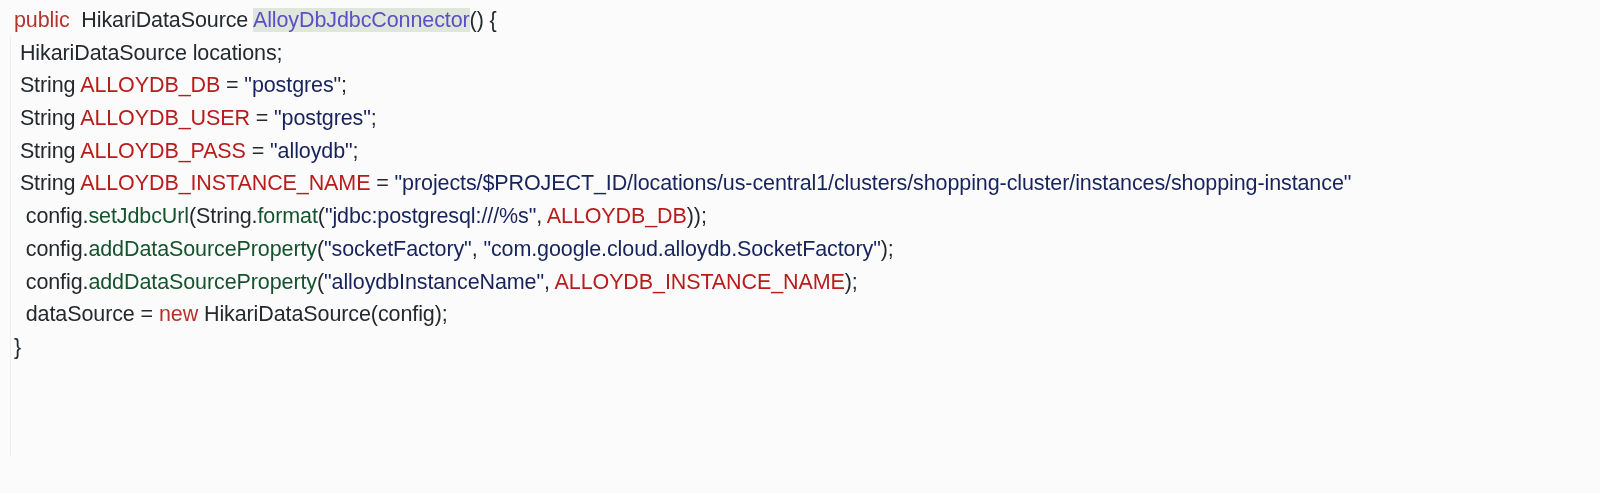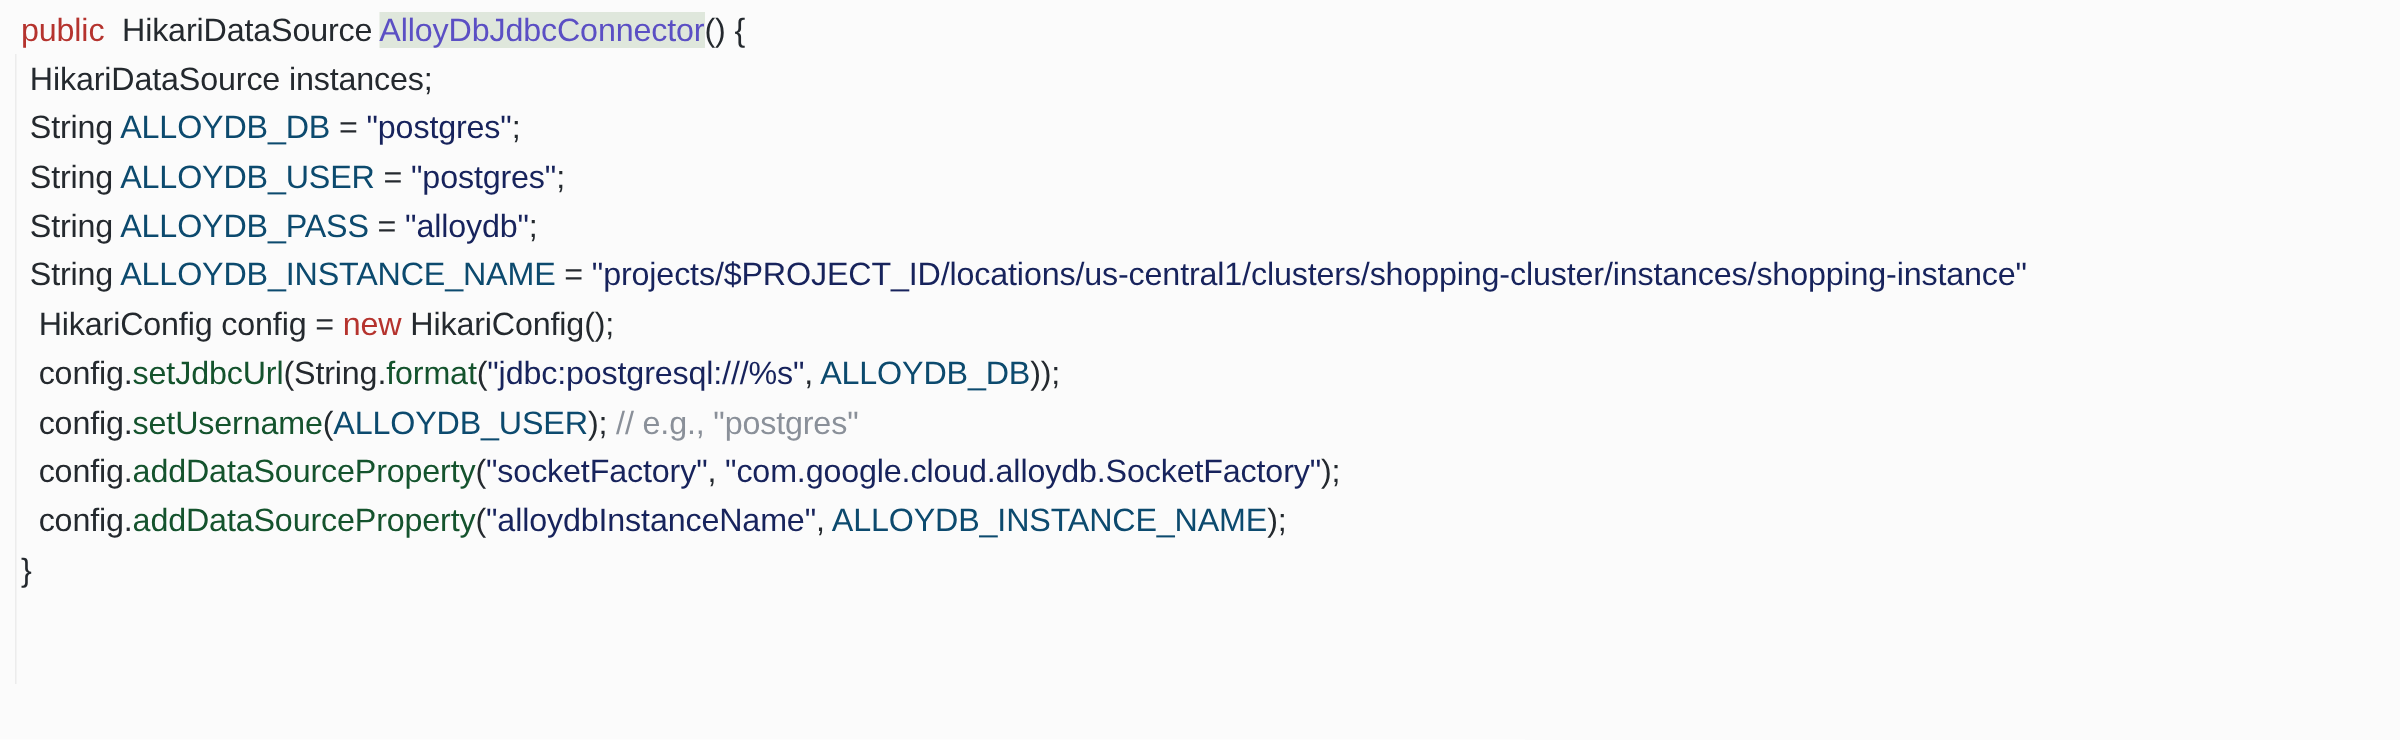--- a/index.html
+++ b/index.html
@@ -35,21 +35,21 @@
     white-space: pre;
     font-family: Liberation Sans, sans-serif;
     font-size: 21.5px;
     letter-spacing: -0.1px;
     color: #24292e;
     padding-left: 14px;
   }
   .tok { white-space: pre; }
   .t-plain   { color: #24292e; }
   .t-keyword { color: #b5332e; }
-  .t-const   { color: #0c4a6e; }
+  .t-const   { color: #b91c1c; }
   .t-string  { color: #17235c; }
   .t-method  { color: #14532d; }
   .t-comment { color: #8a9099; }
   .t-hl {
     color: #5b4fc4;
     background: #dfe7dc;
   }
   .indent-guide {
     position: absolute;
     left: 10px;
@@ -59,25 +59,24 @@
     background: #ececec;
   }
 </style>
 </head>
 <body>
 
 <div id="code-block">
   <div class="indent-guide"></div>
   <div class="code-lines">
       <div class="code-line"><span class="tok t-keyword">public</span><span class="tok t-plain">  </span><span class="tok t-plain">HikariDataSource </span><span class="tok t-hl">AlloyDbJdbcConnector</span><span class="tok t-plain">() {</span></div>
-      <div class="code-line"><span class="tok t-plain"> </span><span class="tok t-plain">HikariDataSource instances;</span></div>
+      <div class="code-line"><span class="tok t-plain"> </span><span class="tok t-plain">HikariDataSource locations;</span></div>
       <div class="code-line"><span class="tok t-plain"> </span><span class="tok t-plain">String </span><span class="tok t-const">ALLOYDB_DB</span><span class="tok t-plain"> = </span><span class="tok t-string">"postgres"</span><span class="tok t-plain">;</span></div>
       <div class="code-line"><span class="tok t-plain"> </span><span class="tok t-plain">String </span><span class="tok t-const">ALLOYDB_USER</span><span class="tok t-plain"> = </span><span class="tok t-string">"postgres"</span><span class="tok t-plain">;</span></div>
       <div class="code-line"><span class="tok t-plain"> </span><span class="tok t-plain">String </span><span class="tok t-const">ALLOYDB_PASS</span><span class="tok t-plain"> = </span><span class="tok t-string">"alloydb"</span><span class="tok t-plain">;</span></div>
       <div class="code-line"><span class="tok t-plain"> </span><span class="tok t-plain">String </span><span class="tok t-const">ALLOYDB_INSTANCE_NAME</span><span class="tok t-plain"> = </span><span class="tok t-string">"projects/$PROJECT_ID/locations/us-central1/clusters/shopping-cluster/instances/shopping-instance"</span></div>
-      <div class="code-line"><span class="tok t-plain">  </span><span class="tok t-plain">HikariConfig config = </span><span class="tok t-keyword">new</span><span class="tok t-plain"> HikariConfig();</span></div>
       <div class="code-line"><span class="tok t-plain">  </span><span class="tok t-plain">config.</span><span class="tok t-method">setJdbcUrl</span><span class="tok t-plain">(String.</span><span class="tok t-method">format</span><span class="tok t-plain">(</span><span class="tok t-string">"jdbc:postgresql:///%s"</span><span class="tok t-plain">, </span><span class="tok t-const">ALLOYDB_DB</span><span class="tok t-plain">));</span></div>
-      <div class="code-line"><span class="tok t-plain">  </span><span class="tok t-plain">config.</span><span class="tok t-method">setUsername</span><span class="tok t-plain">(</span><span class="tok t-const">ALLOYDB_USER</span><span class="tok t-plain">); </span><span class="tok t-comment">// e.g., "postgres"</span></div>
       <div class="code-line"><span class="tok t-plain">  </span><span class="tok t-plain">config.</span><span class="tok t-method">addDataSourceProperty</span><span class="tok t-plain">(</span><span class="tok t-string">"socketFactory"</span><span class="tok t-plain">, </span><span class="tok t-string">"com.google.cloud.alloydb.SocketFactory"</span><span class="tok t-plain">);</span></div>
       <div class="code-line"><span class="tok t-plain">  </span><span class="tok t-plain">config.</span><span class="tok t-method">addDataSourceProperty</span><span class="tok t-plain">(</span><span class="tok t-string">"alloydbInstanceName"</span><span class="tok t-plain">, </span><span class="tok t-const">ALLOYDB_INSTANCE_NAME</span><span class="tok t-plain">);</span></div>
+      <div class="code-line"><span class="tok t-plain">  </span><span class="tok t-plain">dataSource = </span><span class="tok t-keyword">new</span><span class="tok t-plain"> HikariDataSource(config);</span></div>
       <div class="code-line"><span class="tok t-plain">}</span></div>
     </div>
 </div>
 
 </body></html>

